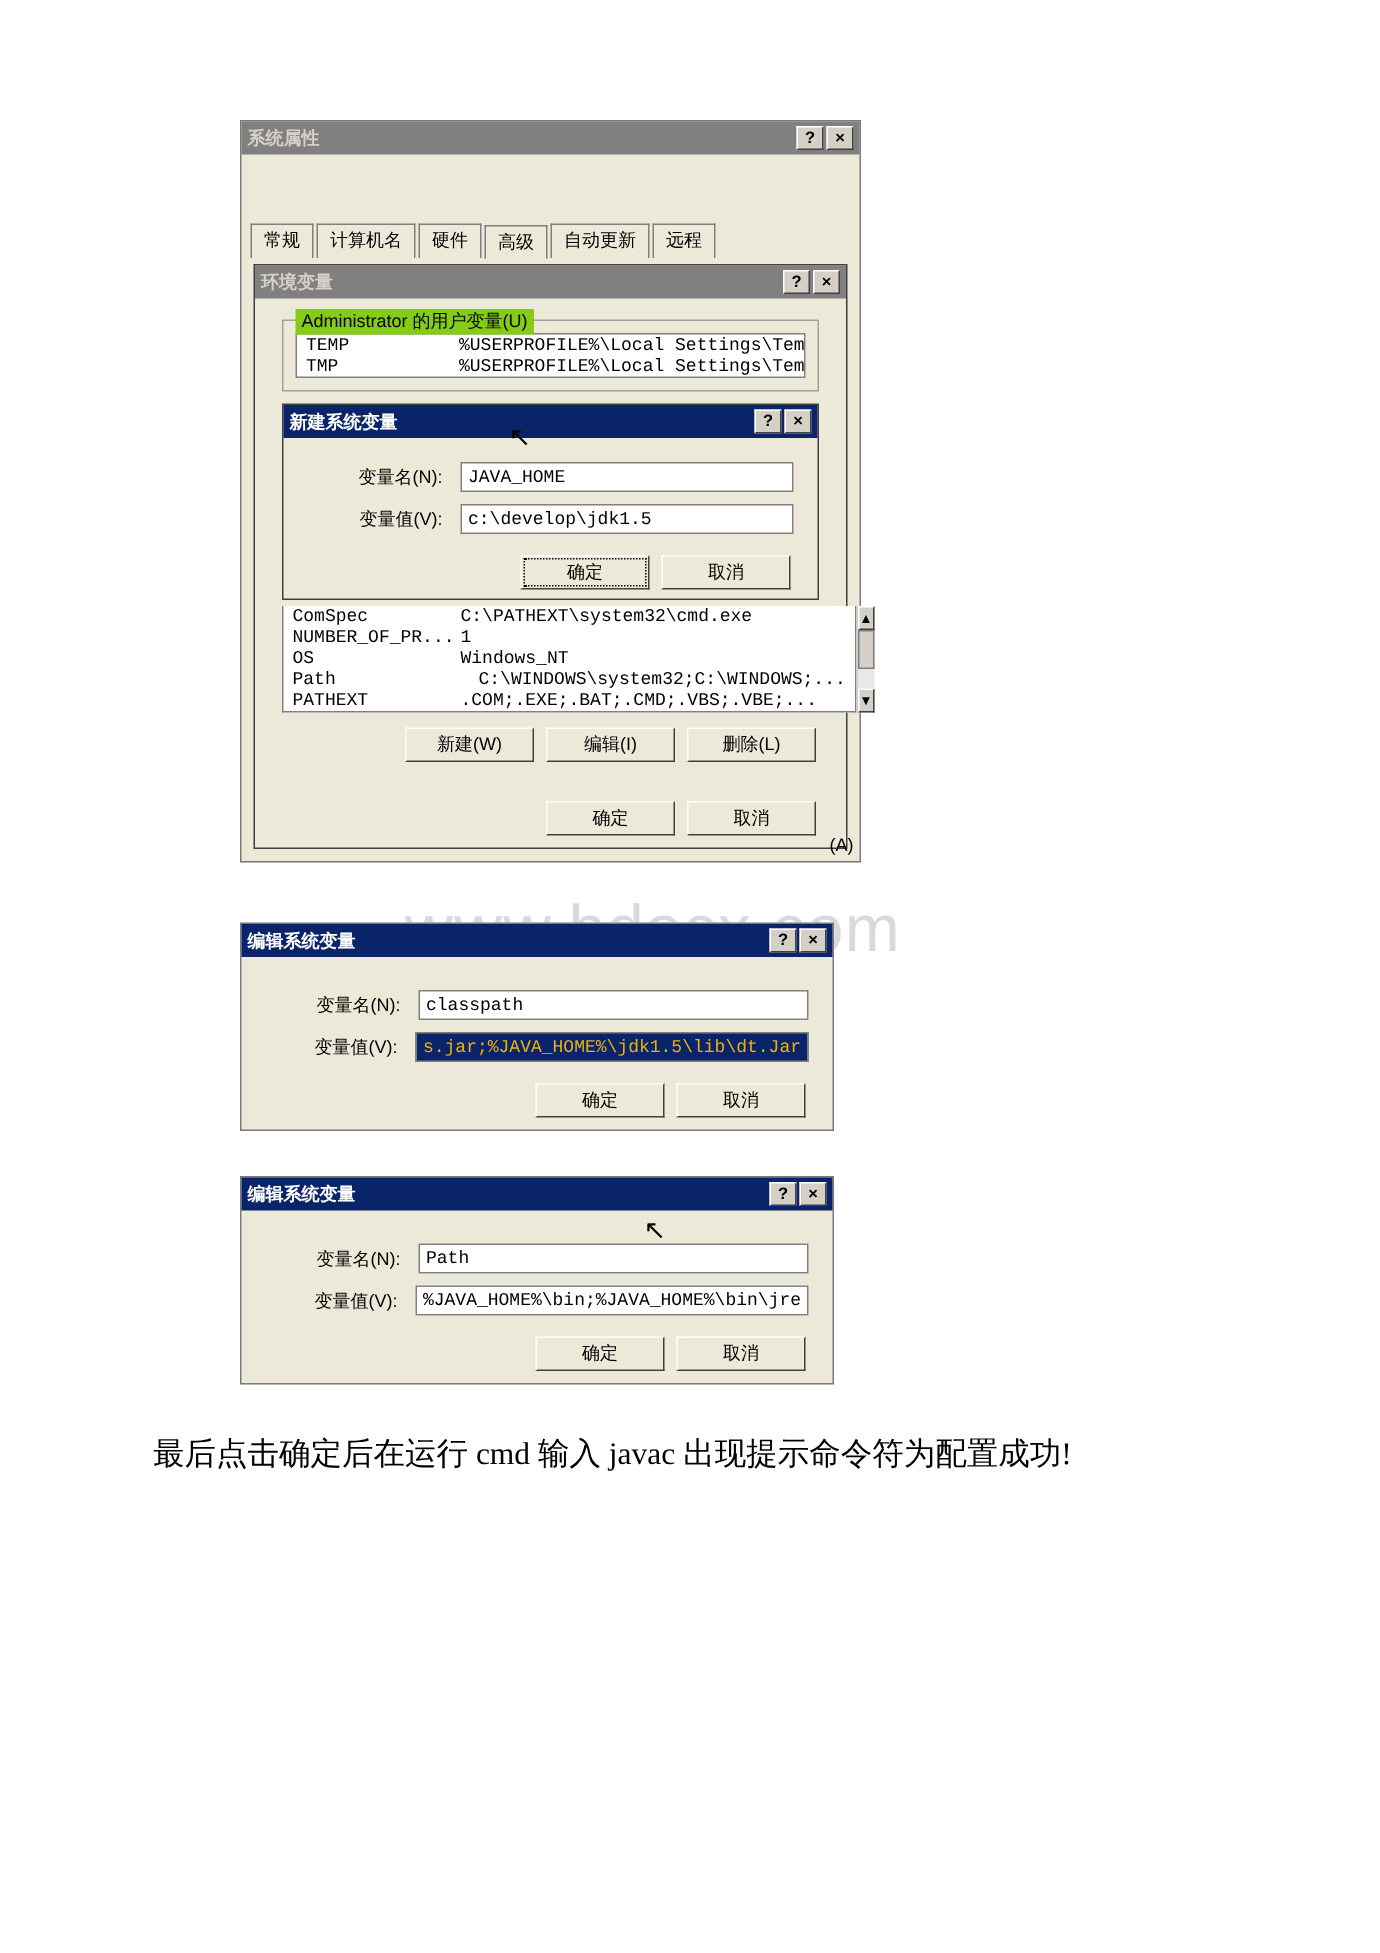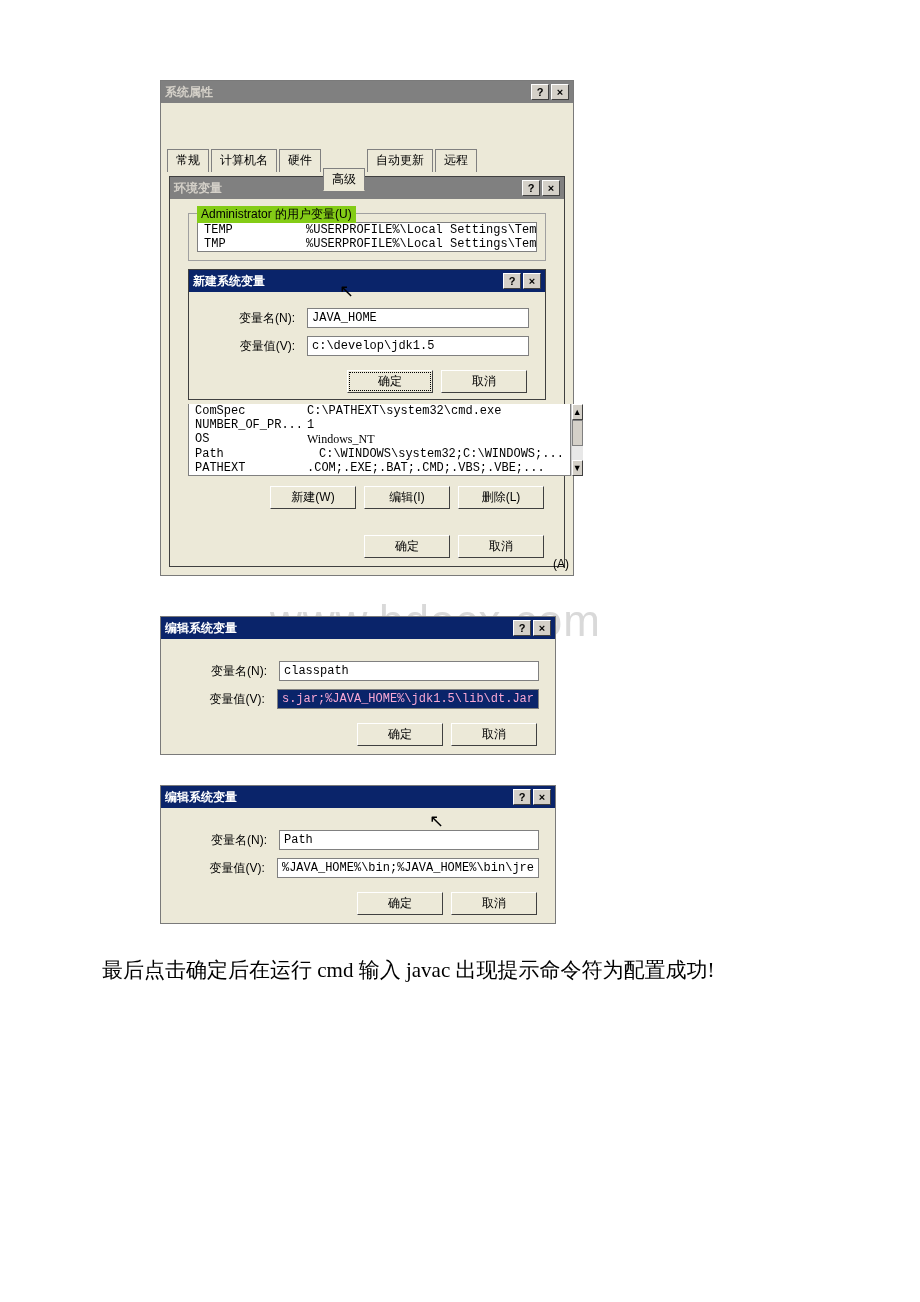--- a/index.html
+++ b/index.html
@@ -63,21 +63,21 @@
     border-bottom: none;
     padding: 2px 8px;
     background: #ece9d8;
     margin-right: 2px;
     font-size: 12px;
     margin-top: 40px;
   }
   .tab.active {
     background: #ece9d8;
     position: relative;
-    top: 19px;
+    top: 1px;
     border-bottom: 1px solid #ece9d8;
     font-weight: normal;
   }
   .groupbox {
     border: 1px solid #a0a0a0;
     margin: 8px;
     padding: 8px;
     position: relative;
   }
   .grouplabel {
@@ -152,21 +152,21 @@
     border: 1px solid #808080;
     background: #fff;
     padding: 1px 4px;
     font-family: "Courier New", monospace;
     font-size: 12px;
     height: 16px;
     line-height: 16px;
   }
   .textinput.selected {
     background: #0a246a;
-    color: #f9a8d4;
+    color: #eab308;
   }
   .inner-dialog {
     border: 1px solid #404040;
     background: #ece9d8;
   }
   .watermark {
     position: absolute;
     font-size: 44px;
     color: #d9d9d9;
     font-family: Arial, sans-serif;
@@ -293,21 +293,21 @@
                 <div class="listrow">
                   <div class="listcell" style="width:100px;">ComSpec</div>
                   <div class="listcell" style="flex:1;">C:\PATHEXT\system32\cmd.exe</div>
                 </div>
                 <div class="listrow">
                   <div class="listcell" style="width:100px;">NUMBER_OF_PR...</div>
                   <div class="listcell" style="flex:1;">1</div>
                 </div>
                 <div class="listrow">
                   <div class="listcell" style="width:100px;">OS</div>
-                  <div class="listcell" style="flex:1;font-family:Liberation Serif, serif;">Windows_NT</div>
+                  <div class="listcell" style="flex:1;">Windows_NT</div>
                 </div>
                 <div class="listrow">
                   <div class="listcell" style="width:100px;">Path</div>
                   <div class="listcell" style="flex:1;margin-left:12px;">C:\WINDOWS\system32;C:\WINDOWS;...</div>
                 </div>
                 <div class="listrow">
                   <div class="listcell" style="width:100px;">PATHEXT</div>
                   <div class="listcell" style="flex:1;">.COM;.EXE;.BAT;.CMD;.VBS;.VBE;...</div>
                 </div>
               </div>

